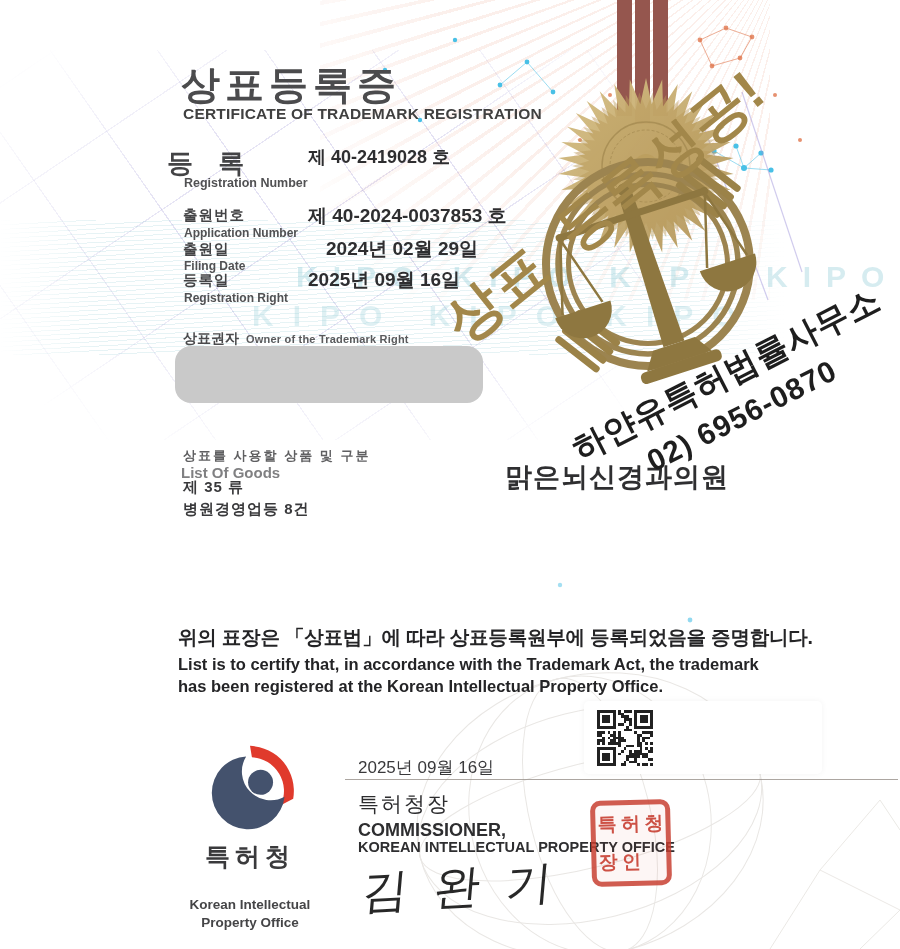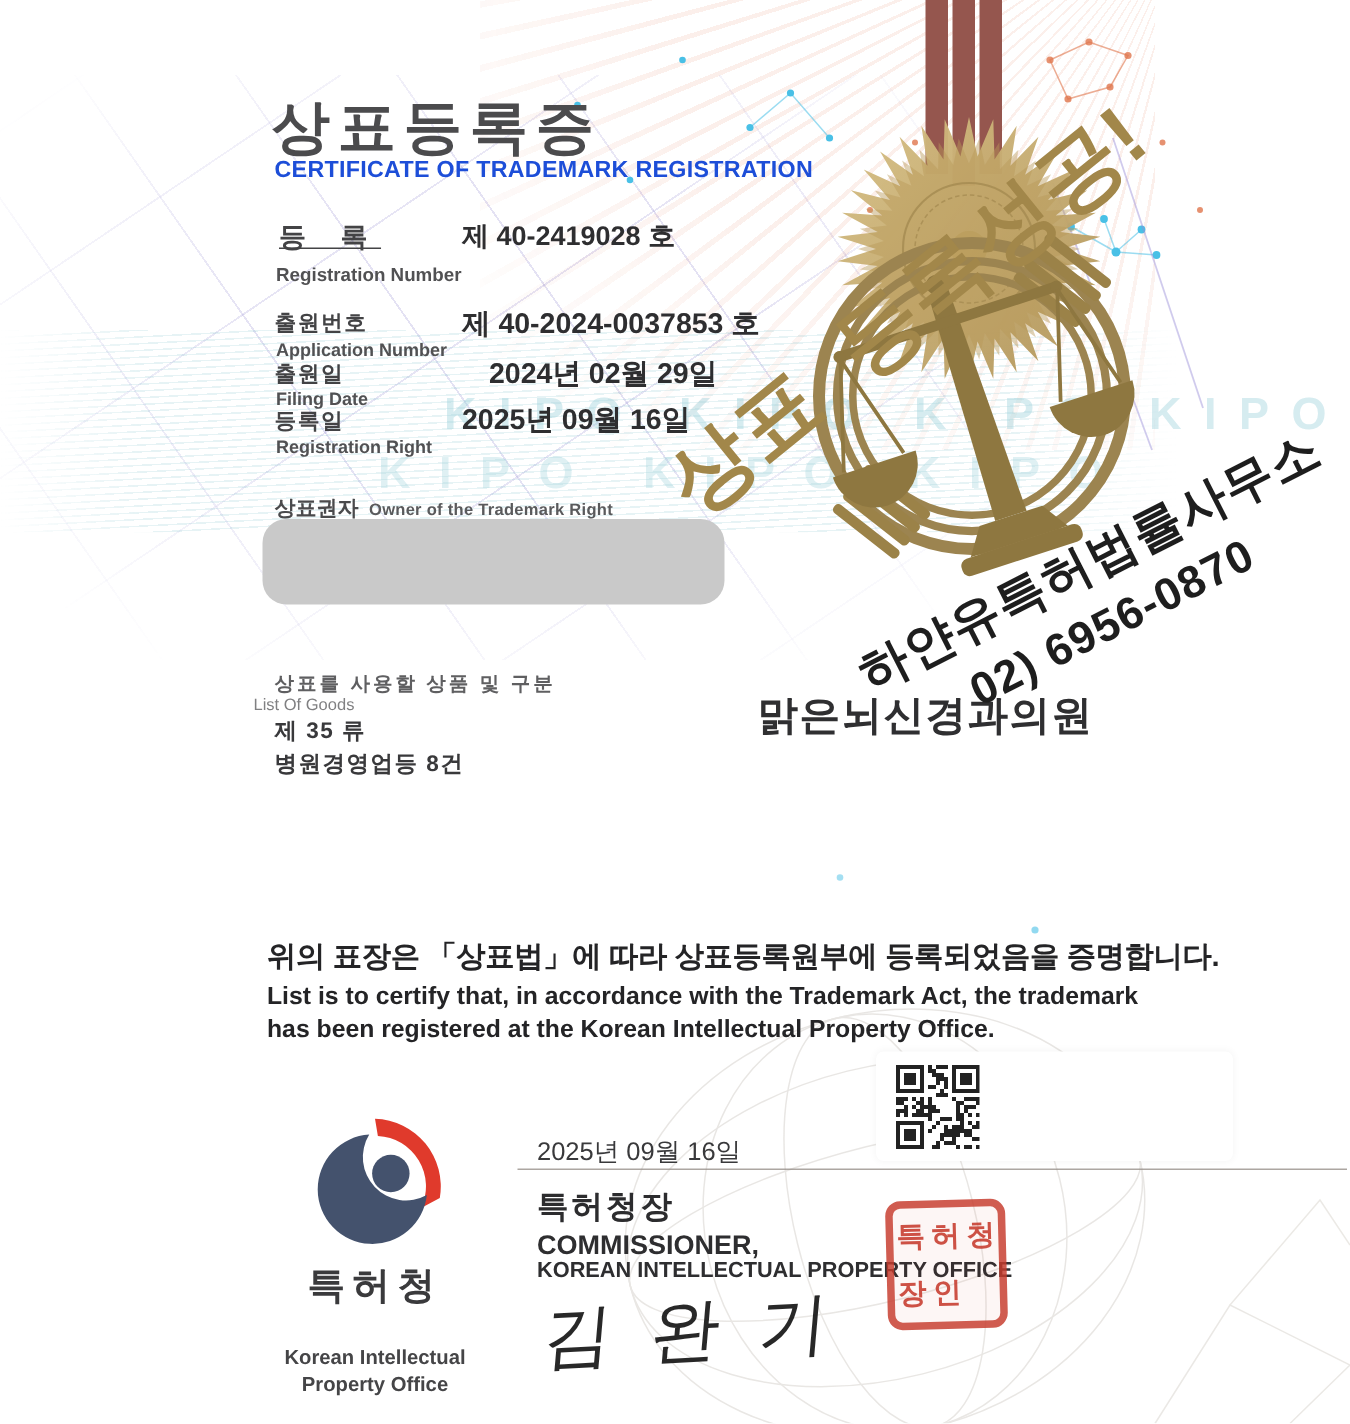--- a/index.html
+++ b/index.html
@@ -28,61 +28,61 @@
   }
   .bg-svg { left:0; top:0; width:900px; height:949px; z-index:0; }
 
   .kipo-wm { z-index:1; color:#9ed2dc; font-weight:700; white-space:nowrap; }
   .kipo-wm.r1 { left:296px; top:260px; font-size:30px; letter-spacing:15px; opacity:.42; }
   .kipo-wm.r2 { left:252px; top:299px; font-size:30px; letter-spacing:19px; opacity:.32; }
 
   
   .content { z-index:2; }
   .title    { left:181px; top:58px;  font-size:39px;  font-weight:700; color:#4b4b4d; letter-spacing:5px; }
-  .subtitle { left:183px; top:105px; font-size:15.5px; font-weight:700; color:#1d4ed8; letter-spacing:.2px; }
+  .subtitle { left:183px; top:105px; font-size:15.5px; font-weight:700; color:#404040; letter-spacing:.2px; }
 
   .f-label { color:#434345; font-weight:700; }
   .f-en    { color:#515153; font-weight:700; }
   .f-value { color:#2e2e30; font-weight:700; }
-  .r0l { left:186px; top:146px; font-size:18px; letter-spacing:9px;text-decoration:underline; }
+  .r0l { left:167px; top:146px; font-size:26px; letter-spacing:9px; }
   .r0e { left:184px; top:176px; font-size:12.5px; }
   .r0v { left:308px; top:145px; font-size:18px; }
   .r1l { left:183px; top:206px; font-size:14.5px; letter-spacing:1px; }
   .r1e { left:184px; top:226px; font-size:12px; }
   .r1v { left:308px; top:203px; font-size:19px; }
   .r2l { left:183px; top:240px; font-size:14.5px; letter-spacing:1px; }
   .r2e { left:184px; top:259px; font-size:12px; }
   .r2v { left:308px; top:236px; font-size:19px;margin-left:18px; }
   .r3l { left:183px; top:271px; font-size:14.5px; letter-spacing:1px; }
   .r3e { left:184px; top:291px; font-size:12px; }
   .r3v { left:308px; top:267px; font-size:19px; }
 
   .owner-label { left:183px; top:330px; font-size:14px; font-weight:700; color:#4a4a4c; }
   .owner-label .en { font-size:11px; font-weight:600; color:#5a5a5c; margin-left:7px; letter-spacing:.2px; }
   .owner-redact { left:175px; top:346px; width:308px; height:57px; background:#c9c9c9; border-radius:16px; }
 
   .goods-ko    { left:183px; top:447px; font-size:13px; font-weight:600; color:#5f5f61; letter-spacing:2px; }
-  .goods-en    { left:169px; top:464px; font-size:11px; font-weight:400; color:#808082; }
+  .goods-en    { left:181px; top:464px; font-size:15px; font-weight:700; color:#808082; }
   .goods-class { left:183px; top:478px; font-size:15px; font-weight:700; color:#39393b; letter-spacing:1px; }
   .goods-items { left:183px; top:500px; font-size:15px; font-weight:700; color:#39393b; letter-spacing:1px; }
 
   .trademark { left:505px; top:459px; font-size:27px; font-weight:600; color:#2f2f31; letter-spacing:1px; }
 
   .stmt-ko { left:178px; top:624px; font-size:19.5px; font-weight:700; color:#242426; letter-spacing:-.2px; }
   .stmt-en { font-size:16.5px; font-weight:700; color:#242426; }
   .stmt-e1 { left:178px; top:655px; }
   .stmt-e2 { left:178px; top:677px; }
 
   .qr-card { left:584px; top:701px; width:238px; height:73px; background:#fff; border-radius:5px; box-shadow:0 0 6px rgba(0,0,0,.05); }
   .qr-box  { left:597px; top:710px; width:56px; height:56px; }
   .qr-cap  { left:658px; top:733px; width:130px; text-align:center; font-size:12px; font-weight:700; color:#4c4c4e; line-height:17px; }
 
   .issue-date { left:358px; top:756px; font-size:17px; font-weight:500; color:#39393b; }
   .footer-rule { left:345px; top:779px; width:553px; height:0; border-top:1.5px solid #97908a; opacity:.8; }
-  .comm-ko { left:358px; top:790px; font-size:21px; font-weight:700; color:#2c2c2e; letter-spacing:2px; }
+  .comm-ko { left:358px; top:790px; font-size:21px; font-weight:400; color:#2c2c2e; letter-spacing:2px; }
   .comm-e1 { left:358px; top:820px; font-size:18px; font-weight:700; color:#2e2e30; }
   .comm-e2 { left:358px; top:839px; font-size:14.5px; font-weight:700; color:#2e2e30;text-align:center; }
 
   .seal { left:591px; top:800px; width:80px; height:86px; z-index:3;
     border:5px solid rgba(198,58,44,.82); border-radius:10px;
     background:rgba(222,88,64,.05); transform:rotate(-1.5deg);
     display:grid; grid-template-columns:1fr 1fr 1fr; grid-template-rows:1fr 1fr; }
   .seal span { display:flex; align-items:center; justify-content:center;
     font-family:"DejaVu Serif","Liberation Serif",serif; font-size:19px; font-weight:800;
     color:rgba(198,58,44,.88); }

